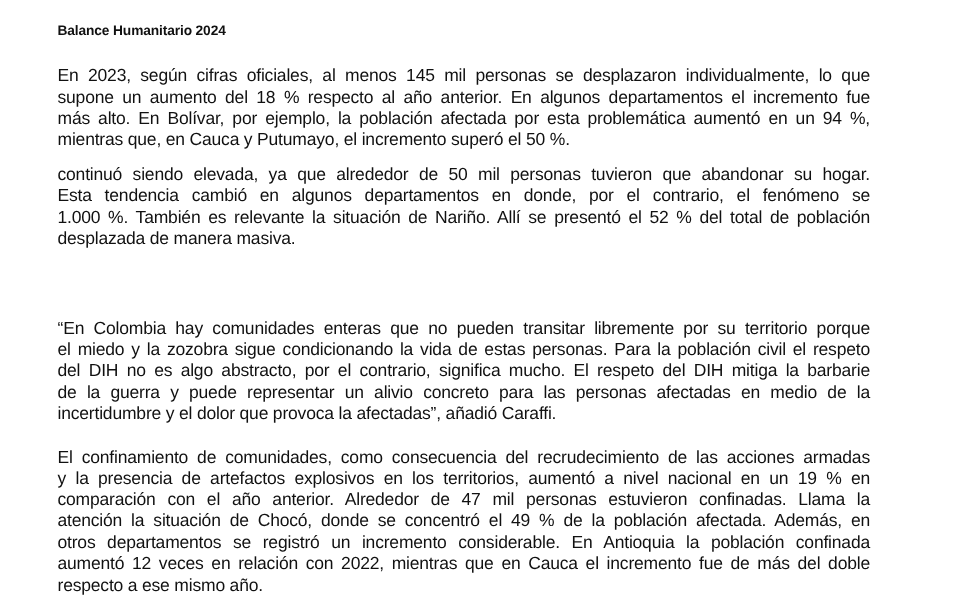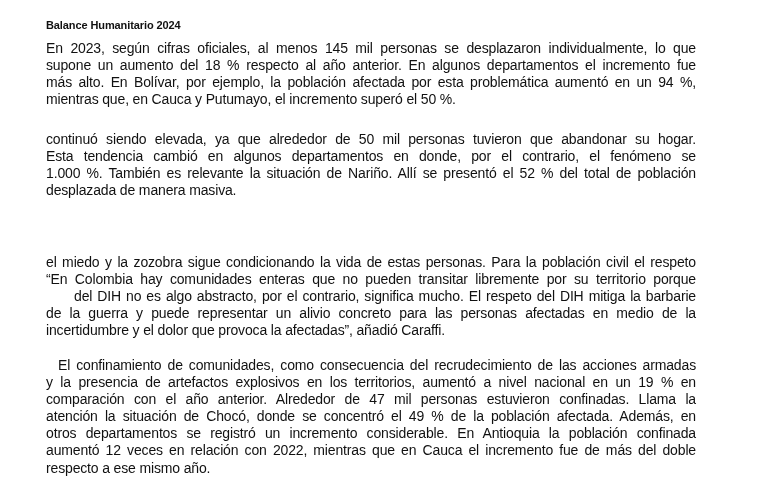--- a/index.html
+++ b/index.html
@@ -44,21 +44,21 @@
       text-align: justify;
       text-align-last: justify;
       white-space: nowrap;
       overflow: visible;
       letter-spacing: -0.15px;
     }
     .line.last {
       text-align: left;
       text-align-last: left;
     }
-    #p1 { top: 40px; }
+    #p1 { top: 52px; }
     #p2 { top: 131px; }
     #p3 { top: 254px; }
     #p4 { top: 357px; }
   </style>
 </head>
 <body>
 
 <div class="page">
   <div class="title">Balance Humanitario 2024</div>
 
@@ -70,29 +70,29 @@
   </div>
 
   <div class="para" id="p2">
     <span class="line" style="white-space: normal;">continuó siendo elevada, ya que alrededor de 50 mil personas tuvieron que abandonar su hogar.</span>
     <span class="line" style="white-space: normal;">Esta tendencia cambió en algunos departamentos en donde, por el contrario, el fenómeno se</span>
     <span class="line" style="white-space: normal;">1.000 %. También es relevante la situación de Nariño. Allí se presentó el 52 % del total de población</span>
     <span class="line last" style="white-space: normal;">desplazada de manera masiva.</span>
   </div>
 
   <div class="para" id="p3">
+    <span class="line" style="white-space: normal;">“En Colombia hay comunidades enteras que no pueden transitar libremente por su territorio porque</span>
     <span class="line" style="white-space: normal;">el miedo y la zozobra sigue condicionando la vida de estas personas. Para la población civil el respeto</span>
-    <span class="line" style="white-space: normal;">“En Colombia hay comunidades enteras que no pueden transitar libremente por su territorio porque</span>
-    <span class="line" style="white-space: normal; margin-left: 28px;">del DIH no es algo abstracto, por el contrario, significa mucho. El respeto del DIH mitiga la barbarie</span>
+    <span class="line" style="white-space: normal;">del DIH no es algo abstracto, por el contrario, significa mucho. El respeto del DIH mitiga la barbarie</span>
     <span class="line" style="white-space: normal;">de la guerra y puede representar un alivio concreto para las personas afectadas en medio de la</span>
     <span class="line last" style="white-space: normal;">incertidumbre y el dolor que provoca la afectadas”, añadió Caraffi.</span>
   </div>
 
   <div class="para" id="p4">
-    <span class="line" style="white-space: normal; margin-left: 12px;">El confinamiento de comunidades, como consecuencia del recrudecimiento de las acciones armadas</span>
+    <span class="line" style="white-space: normal;">El confinamiento de comunidades, como consecuencia del recrudecimiento de las acciones armadas</span>
     <span class="line" style="white-space: normal;">y la presencia de artefactos explosivos en los territorios, aumentó a nivel nacional en un 19 % en</span>
     <span class="line" style="white-space: normal;">comparación con el año anterior. Alrededor de 47 mil personas estuvieron confinadas. Llama la</span>
     <span class="line" style="white-space: normal;">atención la situación de Chocó, donde se concentró el 49 % de la población afectada. Además, en</span>
     <span class="line" style="white-space: normal;">otros departamentos se registró un incremento considerable. En Antioquia la población confinada</span>
     <span class="line" style="white-space: normal;">aumentó 12 veces en relación con 2022, mientras que en Cauca el incremento fue de más del doble</span>
     <span class="line last" style="white-space: normal;">respecto a ese mismo año.</span>
   </div>
 </div>
 
 </body></html>

